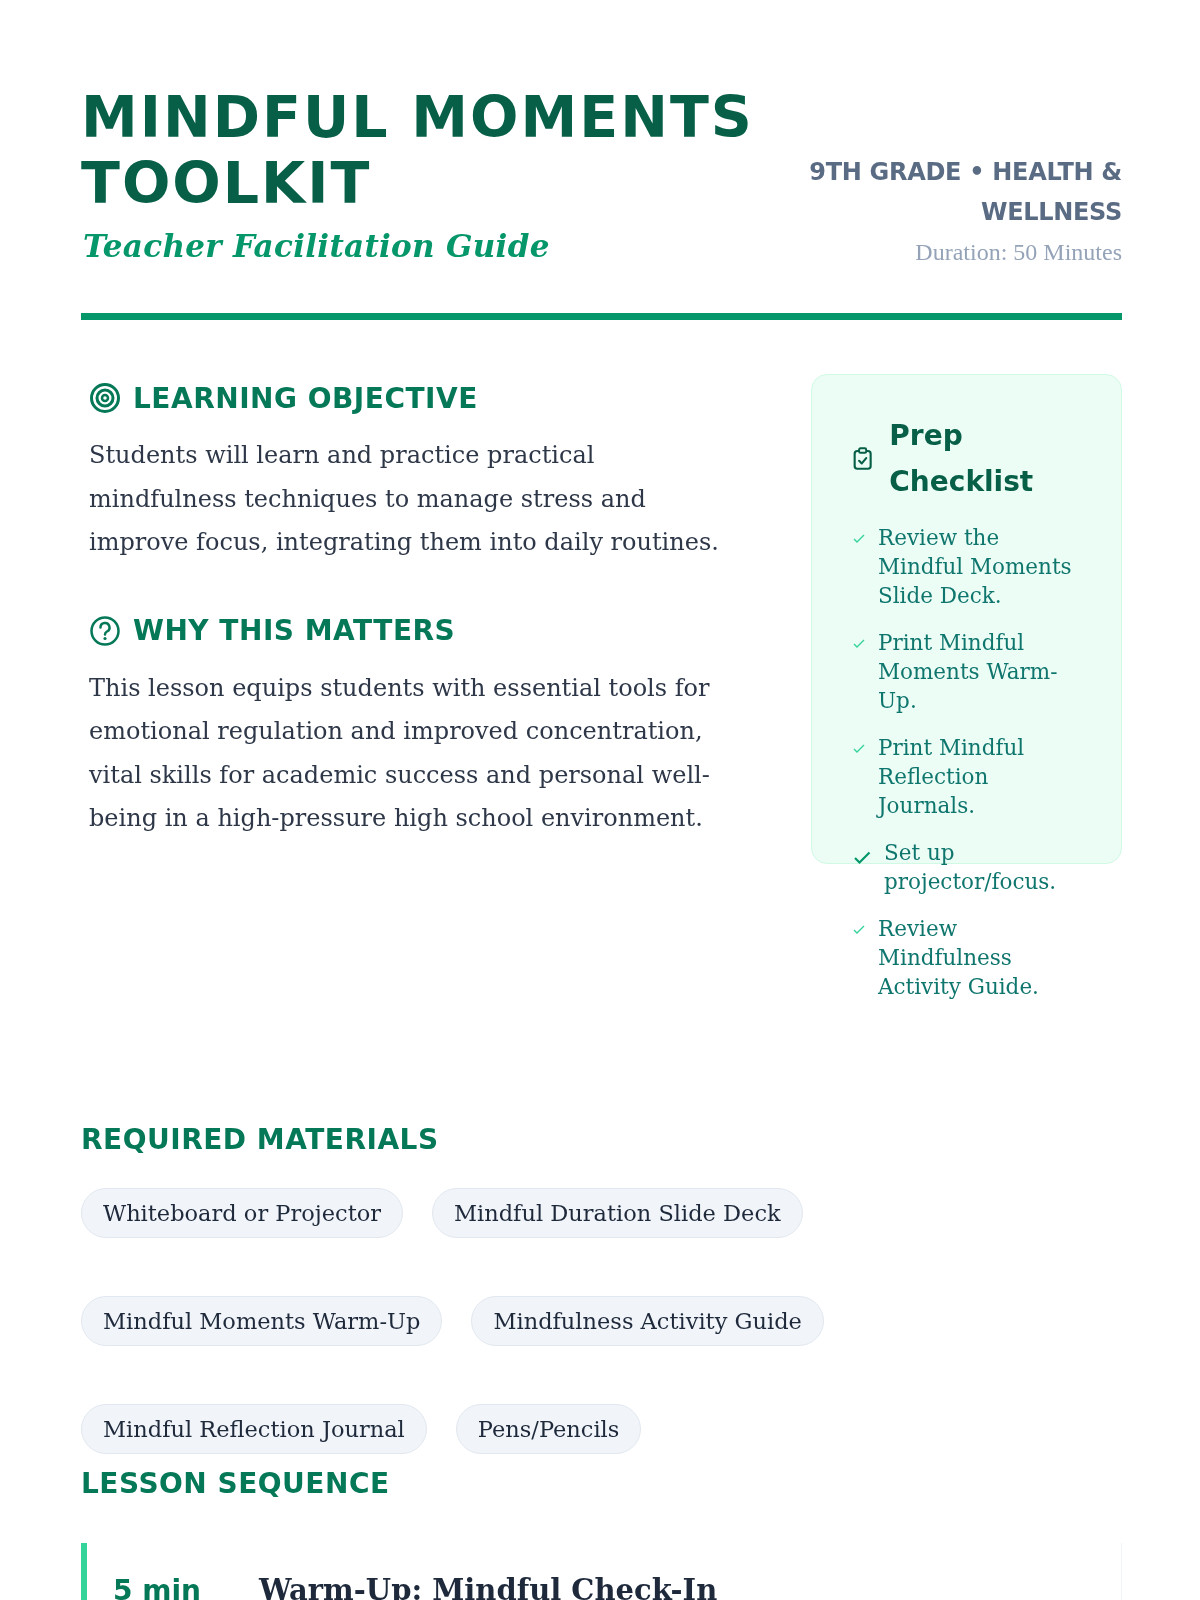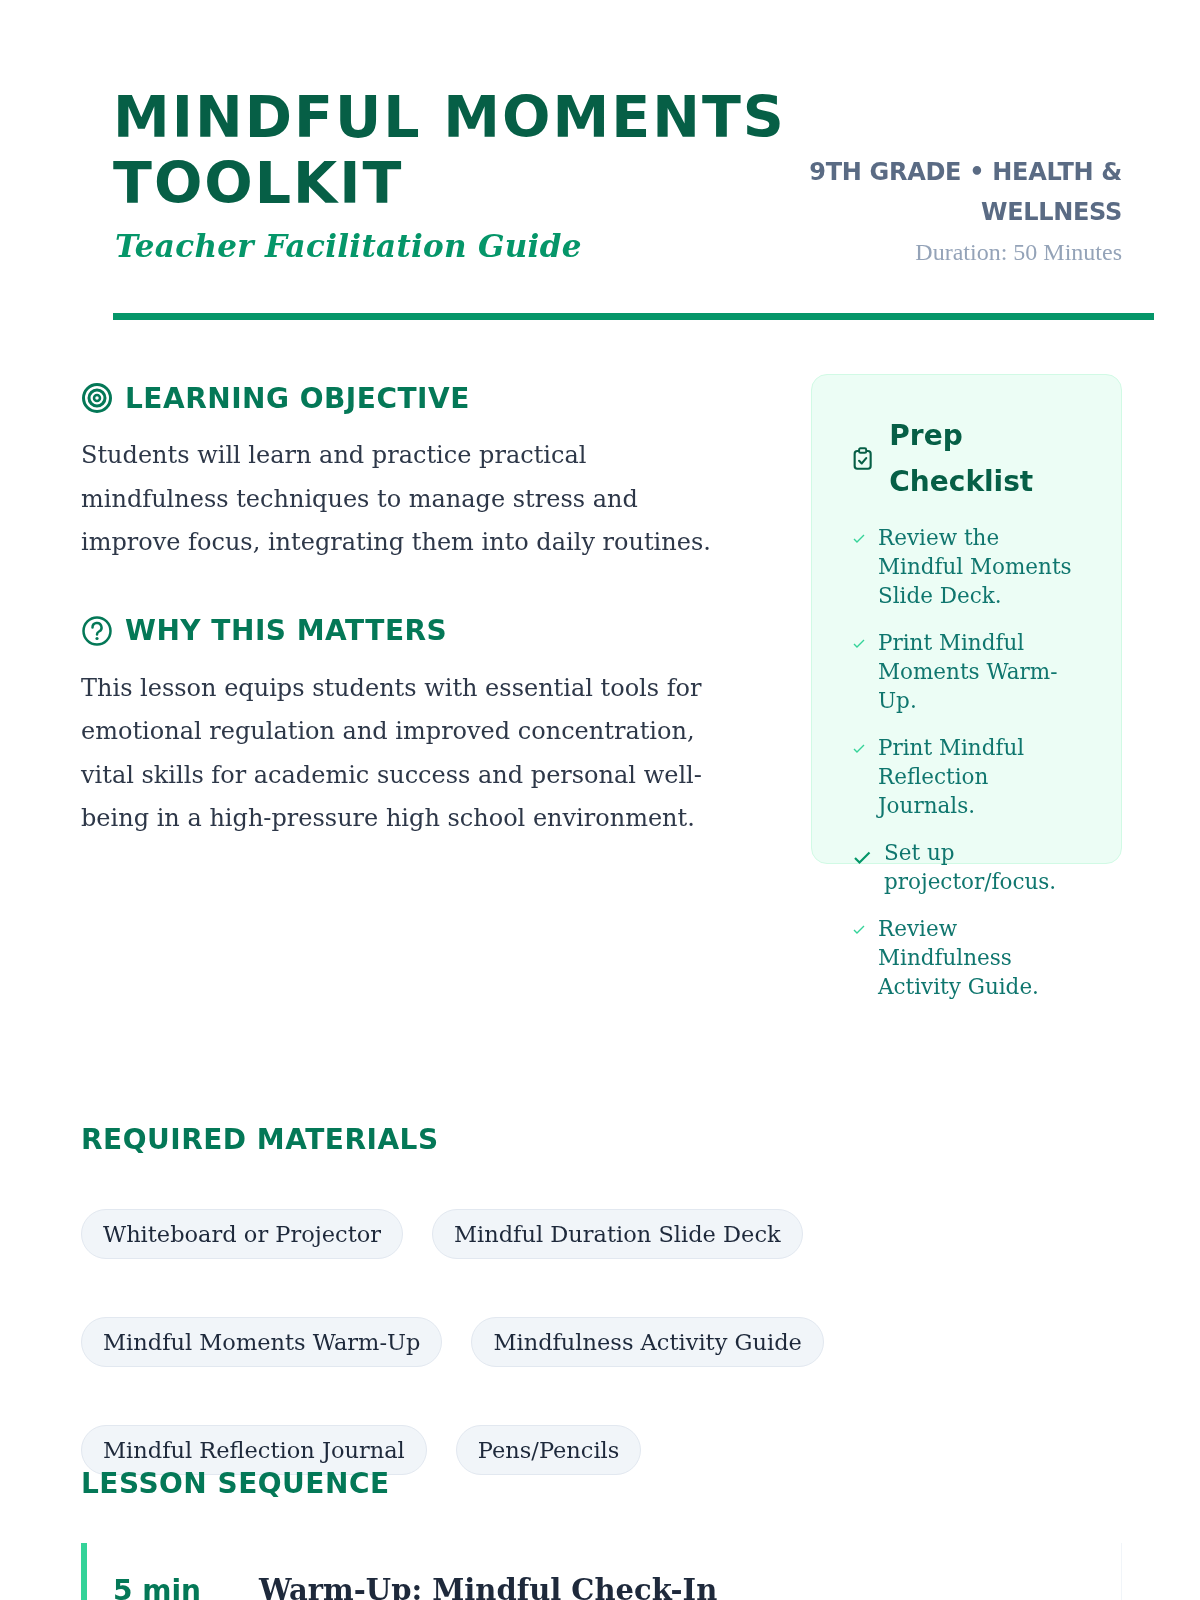--- a/index.html
+++ b/index.html
@@ -2,21 +2,21 @@
 <html><head>
 <meta charset="utf-8">
 <style>
   * { box-sizing: border-box; margin: 0; padding: 0; }
   html, body { width: 1200px; height: 1600px; overflow: hidden; background: #ffffff; }
   body { font-family: "DejaVu Serif", serif; color: #2d3748; position: relative; }
 
   .page { position: absolute; left: 81px; top: 0; width: 1041px; }
 
   
-  .header { position: relative; height: 322px; margin-left: 32px; }
+  .header { position: relative; height: 322px; }
   .title {
     position: absolute; left: 0; top: 84px; width: 720px;
     font-family: "DejaVu Sans", sans-serif; font-weight: bold;
     font-size: 57px; line-height: 66px; letter-spacing: 2px;
     color: #065f46; text-transform: uppercase;
   }
   .subtitle {
     position: absolute; left: 2px; top: 228px;
     font-family: "DejaVu Serif", serif; font-style: italic; font-weight: bold;
     font-size: 31px; color: #059669; letter-spacing: 0.3px;
@@ -25,21 +25,21 @@
   .meta-grade {
     font-family: "DejaVu Sans", sans-serif; font-weight: bold;
     font-size: 24px; line-height: 40px; color: #5a6b84; letter-spacing: -0.3px;
   }
   .meta-duration {
     font-family: Liberation Serif, serif; font-size: 24px; line-height: 40px; color: #94a3b8;
   }
   .rule { position: absolute; left: 0; top: 313px; width: 1041px; height: 7px; background: #059669; }
 
   
-  .main-left { position: absolute; left: 0; top: 376px; width: 660px; }
+  .main-left { position: absolute; left: 8px; top: 376px; width: 660px; }
   .section-head {
     display: flex; align-items: center; gap: 12px;
     font-family: "DejaVu Sans", sans-serif; font-weight: bold;
     font-size: 28px; color: #047857; letter-spacing: 0.5px; text-transform: uppercase;
     height: 44px;
   }
   .section-head svg { flex: none; }
   .body-text { font-size: 24px; line-height: 43.5px; color: #2d3748; margin-top: 14px; }
   .why { margin-top: 44px; }
 
@@ -53,21 +53,21 @@
     font-family: "DejaVu Sans", sans-serif; font-weight: bold;
     font-size: 28px; line-height: 46px; color: #065f46;
   }
   .check-item { display: flex; gap: 12px; margin-bottom: 18px; }
   .check-item .tick { flex: none; width: 14px; margin-top: 8px; color: #34d399; }
   .check-item .tick.strong { width: 20px; margin-top: 10px; color: #059669; }
   .check-text { font-size: 21.5px; line-height: 29px; color: #0f766e; }
 
   
   .materials { position: absolute; left: 0; top: 1117px; width: 1041px; }
-  .chip-wrap { display: flex; flex-wrap: wrap; width: 760px; gap: 29px 29px; margin-top: 48px; }
+  .chip-wrap { display: flex; flex-wrap: wrap; width: 760px; gap: 29px 29px; margin-top: 27px; }
   .chip {
     background: #f1f5f9; border: 1.5px solid #e2e8f0; border-radius: 25px;
     height: 50px; padding: 0 21px; display: flex; align-items: center;
     font-size: 22.5px; color: #1e293b; white-space: nowrap;
   }
   .chip-row-break { flex-basis: 100%; height: 0; }
 
   
   .sequence { position: absolute; left: 0; top: 1461px; width: 1041px; }
   .seq-card {

